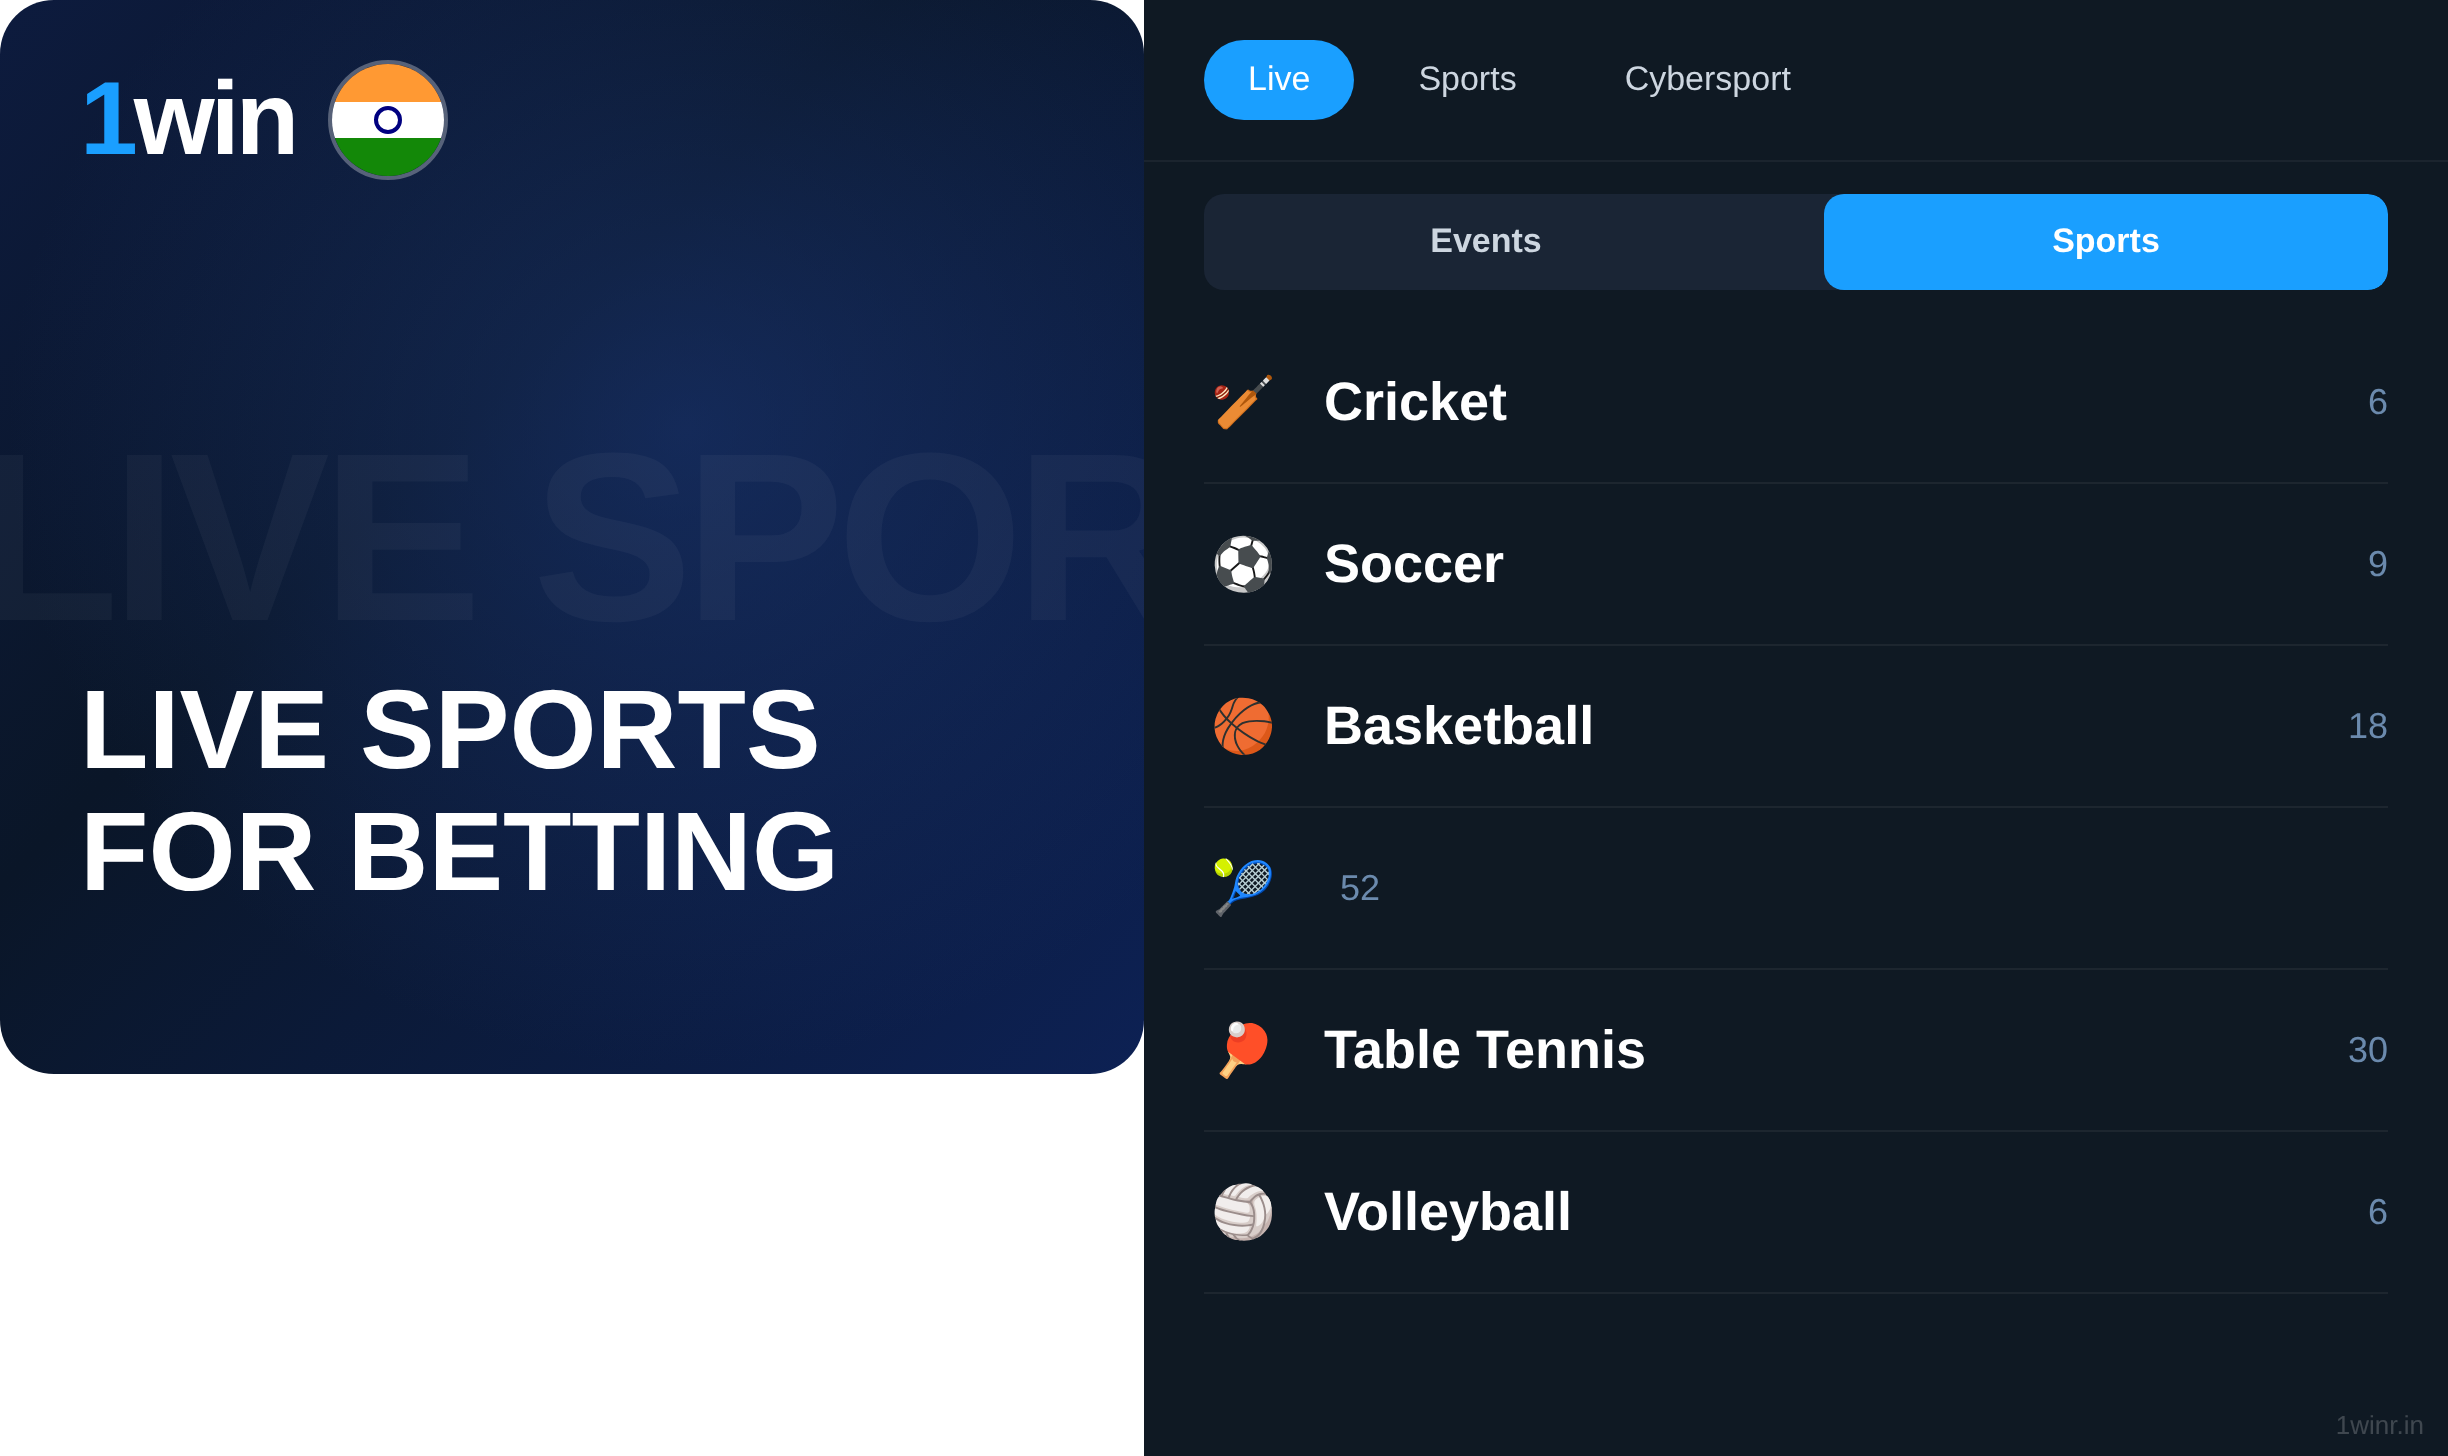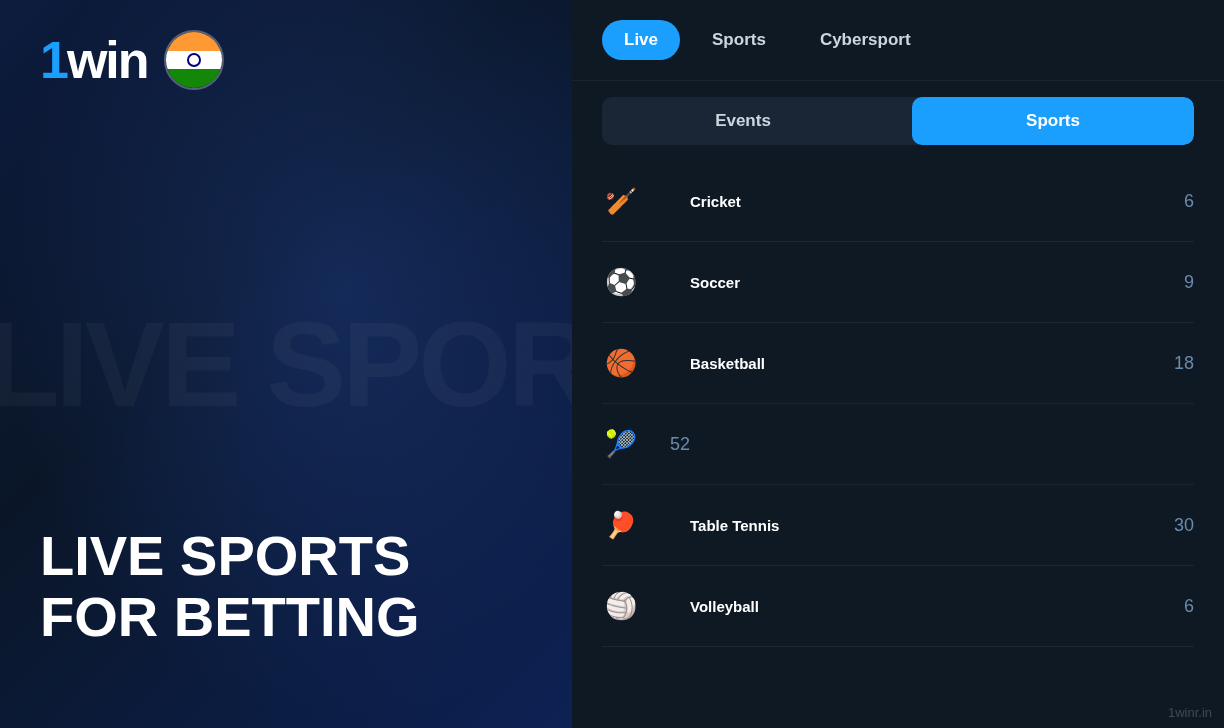--- a/index.html
+++ b/index.html
@@ -7,27 +7,28 @@
       width: 1224px;
       height: 728px;
       display: flex;
       font-family: 'Arial', sans-serif;
       overflow: hidden;
     }
 
     
     .left-panel {
       width: 572px;
-      height: 728px;
+      height: 537px;
       background: linear-gradient(135deg, #0d1b3e 0%, #0a1628 40%, #0d2154 100%);
       position: relative;
       display: flex;
       flex-direction: column;
       padding: 30px 40px;
       overflow: hidden;
+      border-radius: 27px;
     }
 
     .left-panel::before {
       content: '';
       position: absolute;
       top: 0; left: 0; right: 0; bottom: 0;
       background: radial-gradient(ellipse at 60% 40%, rgba(30, 60, 130, 0.5) 0%, transparent 70%);
       pointer-events: none;
     }
 
@@ -122,21 +123,21 @@
       padding: 20px 30px;
       gap: 10px;
       background: #0f1923;
       border-bottom: 1px solid rgba(255,255,255,0.05);
     }
 
     .nav-tab {
       padding: 10px 22px;
       border-radius: 24px;
       font-size: 17px;
-      font-weight: 700;
+      font-weight: 400;
       cursor: pointer;
       color: white;
       background: transparent;
       border: none;
     }
 
     .nav-tab.active {
       background: #1a9fff;
       color: white;
     }
@@ -194,25 +195,24 @@
       height: 40px;
       display: flex;
       align-items: center;
       justify-content: center;
       font-size: 26px;
       color: white;
       flex-shrink: 0;
     }
 
     .sport-name {
-      font-size: 15px;
+      font-size: 27px;
       font-weight: 700;
       color: white;
       flex: 1;
-      margin-left: 28px;
     }
 
     .sport-count {
       font-size: 18px;
       font-weight: 500;
       color: #6b8aad;
       margin-left: 8px;
     }
 
     

